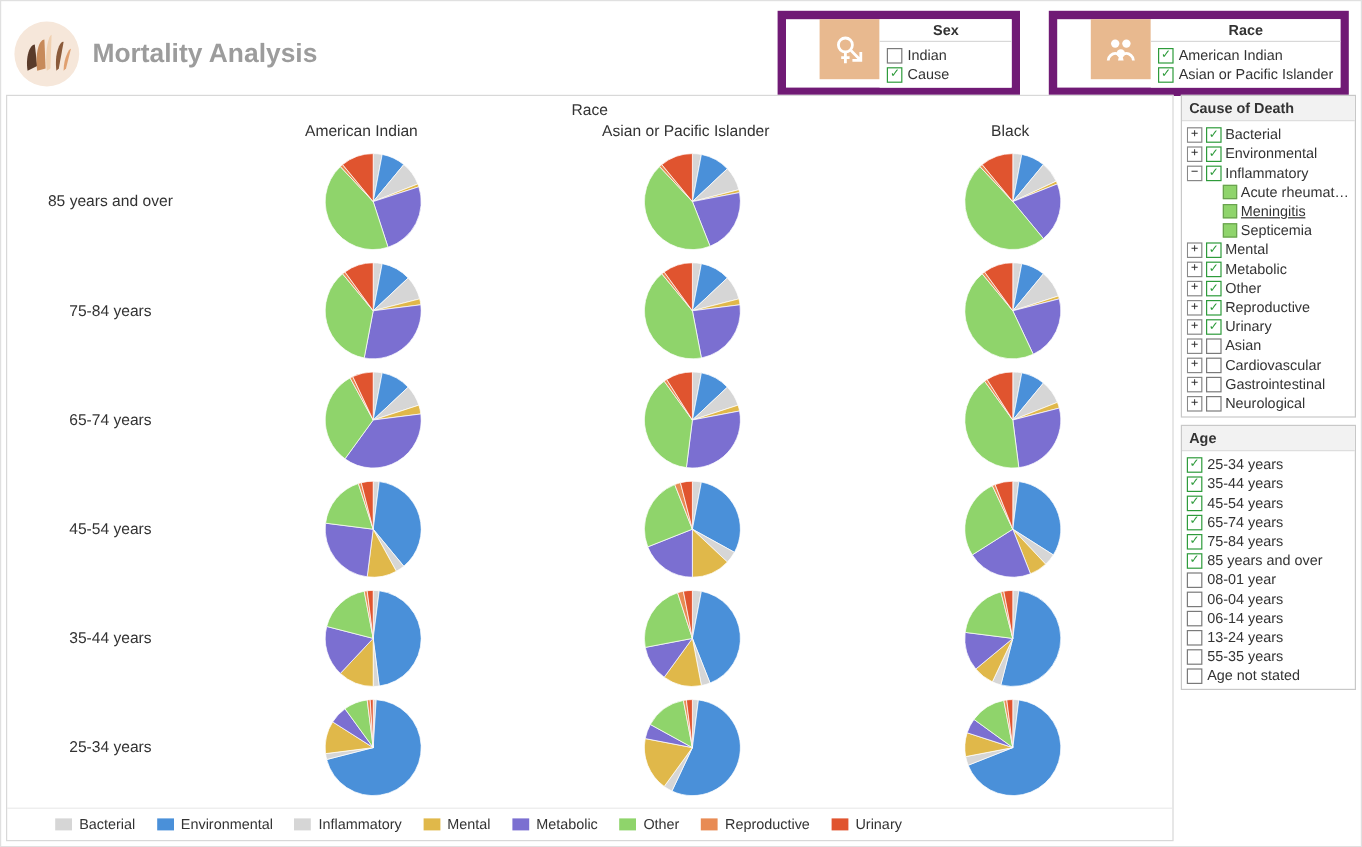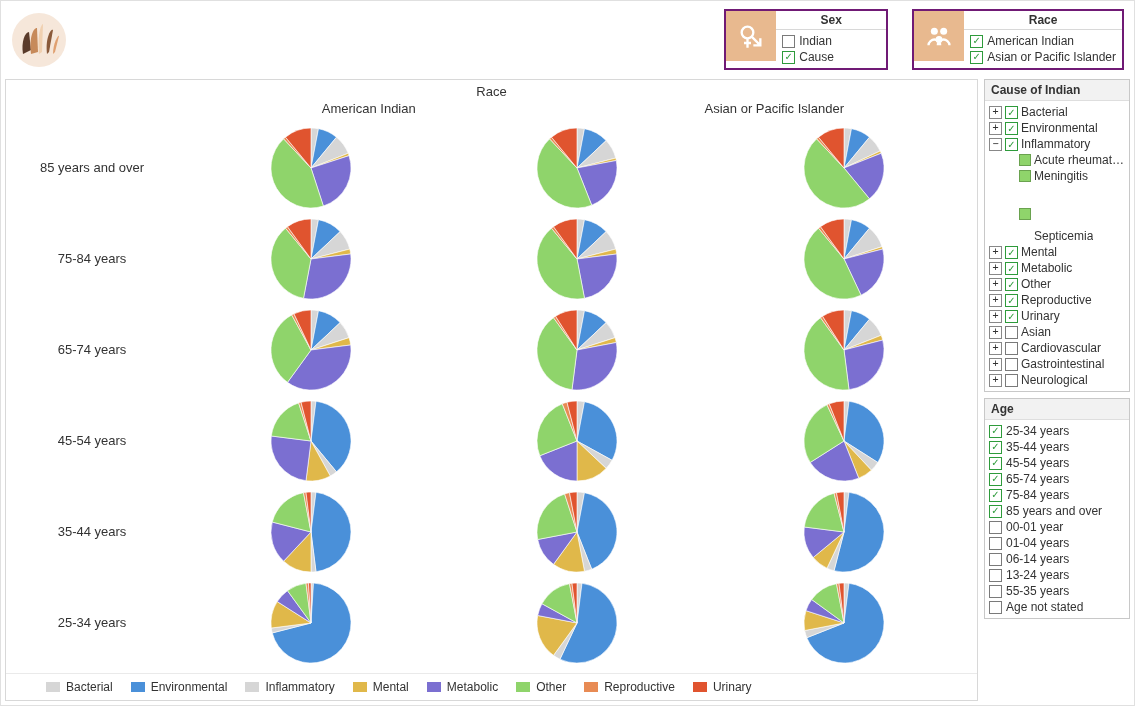--- a/index.html
+++ b/index.html
@@ -1,21 +1,21 @@
 <!DOCTYPE html>
 <html><head>
 <meta charset="utf-8">
 <style>
   html, body { margin:0; padding:0; font-family: Arial, Helvetica, sans-serif; font-size:12px; color:#333; background:#fff; width:1135px;}
   .root { width:1135px; height:706px; position:relative; box-sizing:border-box; border:1px solid #e0e0e0;}
   .header { display:flex; align-items:center; padding:8px 10px 4px 10px; gap:10px;}
   .logo { width:56px; height:56px; flex:0 0 auto;}
   .title { font-size:22px; font-weight:bold; color:#9c9c9c;}
   .spacer { flex:1;}
-  .filterbox { display:flex; border:2px solid #701a75;}
+  .filterbox { display:flex; border:7px solid #701a75;padding-left:28px;}
   .filtericonwrap { width:50px; height:50px; display:flex; align-items:center; justify-content:center; }
   .icon-sex { background:#e8b98f;}
   .icon-race { background:#e8b98f;}
   .filterbody { min-width:110px; background:#fff;}
   .filterbody .hdr { font-weight:bold; text-align:center; border-bottom:1px solid #d8d8d8; padding:2px 6px;}
   .filterbody .rows { padding:3px 6px;}
   .chk { display:flex; align-items:center; gap:4px; padding:1px 0; white-space:nowrap;}
   .chk .box { width:11px; height:11px; border:1px solid #7a7a7a; display:inline-flex; align-items:center; justify-content:center; font-size:10px; line-height:1;}
   .chk .box.on { color:#2e9b3b; border-color:#2e9b3b;}
   .chk .box.off { color:transparent;}
@@ -54,20 +54,21 @@
         <circle cx="28" cy="28" r="27" fill="#f6e7da"></circle>
         <g transform="translate(28 42)">
           <path d="M-16 0 C -18 -12 -14 -22 -10 -22 L -8 -4 Z" fill="#5a3b2a"></path>
           <path d="M-8 0 C -10 -16 -6 -26 -2 -26 L -1 -2 Z" fill="#c78a5a"></path>
           <path d="M0 0 C -2 -18 2 -30 4 -30 L 3 -2 Z" fill="#f0d0b0"></path>
           <path d="M8 0 C 6 -16 12 -26 14 -24 L 10 -2 Z" fill="#8a5a3a"></path>
           <path d="M14 0 C 14 -12 20 -20 20 -18 L 16 -2 Z" fill="#e0a070"></path>
         </g>
       </svg>
     </div>
+    <div class="title">Mortality Analysis</div>
     <div class="spacer"></div>
 
     <div class="filterbox">
       <div class="filtericonwrap icon-sex">
         <svg width="28" height="28" viewBox="0 0 24 24">
             <g fill="none" stroke="#fff" stroke-width="2">
               <circle cx="9" cy="9" r="5"></circle>
               <path d="M13 13 L20 20 M20 14 V20 H14"></path>
               <path d="M9 14 V22 M6 18 H12"></path>
             </g>
@@ -114,20 +115,21 @@
   </div>
 
   <div class="main">
     <div class="grid">
       <div class="gridhead">
         <div class="gh-sup">Race</div>
         <div class="gh-cols" id="gh-cols">
           <div class="gh-corner"></div>
         <div class="gh-col">American Indian</div>
             <div class="gh-col">Asian or Pacific Islander</div>
+            <div class="gh-col">Black</div>
           </div>
       </div>
       <div class="gridbody" id="gridbody">
           <div class="gridrow">
             <div class="rowlabel">85 years and over</div>
             <div class="cell">
               <svg class="pie" width="80" height="80" viewBox="0 0 80 80">
                 <path d="M 40 40 L 40 0 A 40 40 0 0 1 47.49525258342898 0.7085099708524538 Z" fill="#d6d6d6" stroke="#fff" stroke-width="0.6"></path>
                 <path d="M 40 40 L 47.49525258342898 0.7085099708524538 A 40 40 0 0 1 65.49695958994758 9.179470288968432 Z" fill="#4a90d9" stroke="#fff" stroke-width="0.6"></path>
                 <path d="M 40 40 L 65.49695958994758 9.179470288968432 A 40 40 0 0 1 77.19105943553005 25.27501789261288 Z" fill="#d6d6d6" stroke="#fff" stroke-width="0.6"></path>
@@ -390,21 +392,21 @@
           </div>
           <div class="item">
             <span class="swatch" style="background: rgb(224, 84, 47);"></span>
             <span>Urinary</span>
           </div>
         </div>
     </div>
 
     <div class="side">
       <div class="panel">
-        <div class="phdr">Cause of Indian</div>
+        <div class="phdr">Cause of Death</div>
         <div class="pbody" id="cod-body">
             <div class="treerow">
               <span class="twist">+</span>
               <span class="box on" style="width: 11px; height: 11px; border: 1px solid rgb(46, 155, 59); display: inline-flex; align-items: center; justify-content: center; font-size: 10px; color: rgb(46, 155, 59);">✓</span>
               <span>Bacterial</span>
             </div>
             <div class="treerow">
               <span class="twist">+</span>
               <span class="box on" style="width: 11px; height: 11px; border: 1px solid rgb(46, 155, 59); display: inline-flex; align-items: center; justify-content: center; font-size: 10px; color: rgb(46, 155, 59);">✓</span>
               <span>Environmental</span>
@@ -413,25 +415,25 @@
               <span class="twist">−</span>
               <span class="box on" style="width: 11px; height: 11px; border: 1px solid rgb(46, 155, 59); display: inline-flex; align-items: center; justify-content: center; font-size: 10px; color: rgb(46, 155, 59);">✓</span>
               <span>Inflammatory</span>
             </div>
             <div class="treerow child">
               <span class="swatch2" style="background: rgb(143, 212, 107); border: 1px solid rgb(106, 162, 79);"></span>
               <span style="overflow: hidden; text-overflow: ellipsis;">Acute rheumatic fever and chronic</span>
             </div>
             <div class="treerow child">
               <span class="swatch2" style="background: rgb(143, 212, 107); border: 1px solid rgb(106, 162, 79);"></span>
-              <span style="overflow: hidden; text-overflow: ellipsis;">Meningitis</span>
+              <span style="overflow: hidden; text-overflow: ellipsis; text-decoration: underline;">Meningitis</span>
             </div>
             <div class="treerow child">
               <span class="swatch2" style="background: rgb(143, 212, 107); border: 1px solid rgb(106, 162, 79);"></span>
-              <span style="overflow: hidden; text-overflow: ellipsis; margin-top: 44px;">Septicemia</span>
+              <span style="overflow: hidden; text-overflow: ellipsis;">Septicemia</span>
             </div>
             <div class="treerow">
               <span class="twist">+</span>
               <span class="box on" style="width: 11px; height: 11px; border: 1px solid rgb(46, 155, 59); display: inline-flex; align-items: center; justify-content: center; font-size: 10px; color: rgb(46, 155, 59);">✓</span>
               <span>Mental</span>
             </div>
             <div class="treerow">
               <span class="twist">+</span>
               <span class="box on" style="width: 11px; height: 11px; border: 1px solid rgb(46, 155, 59); display: inline-flex; align-items: center; justify-content: center; font-size: 10px; color: rgb(46, 155, 59);">✓</span>
               <span>Metabolic</span>
@@ -495,25 +497,25 @@
             <div class="chk">
               <span class="box on">✓</span>
               <span>75-84 years</span>
             </div>
             <div class="chk">
               <span class="box on">✓</span>
               <span>85 years and over</span>
             </div>
             <div class="chk">
               <span class="box off">✓</span>
-              <span>00-01 year</span>
-            </div>
-            <div class="chk">
-              <span class="box off">✓</span>
-              <span>01-04 years</span>
+              <span>08-01 year</span>
+            </div>
+            <div class="chk">
+              <span class="box off">✓</span>
+              <span>06-04 years</span>
             </div>
             <div class="chk">
               <span class="box off">✓</span>
               <span>06-14 years</span>
             </div>
             <div class="chk">
               <span class="box off">✓</span>
               <span>13-24 years</span>
             </div>
             <div class="chk">

